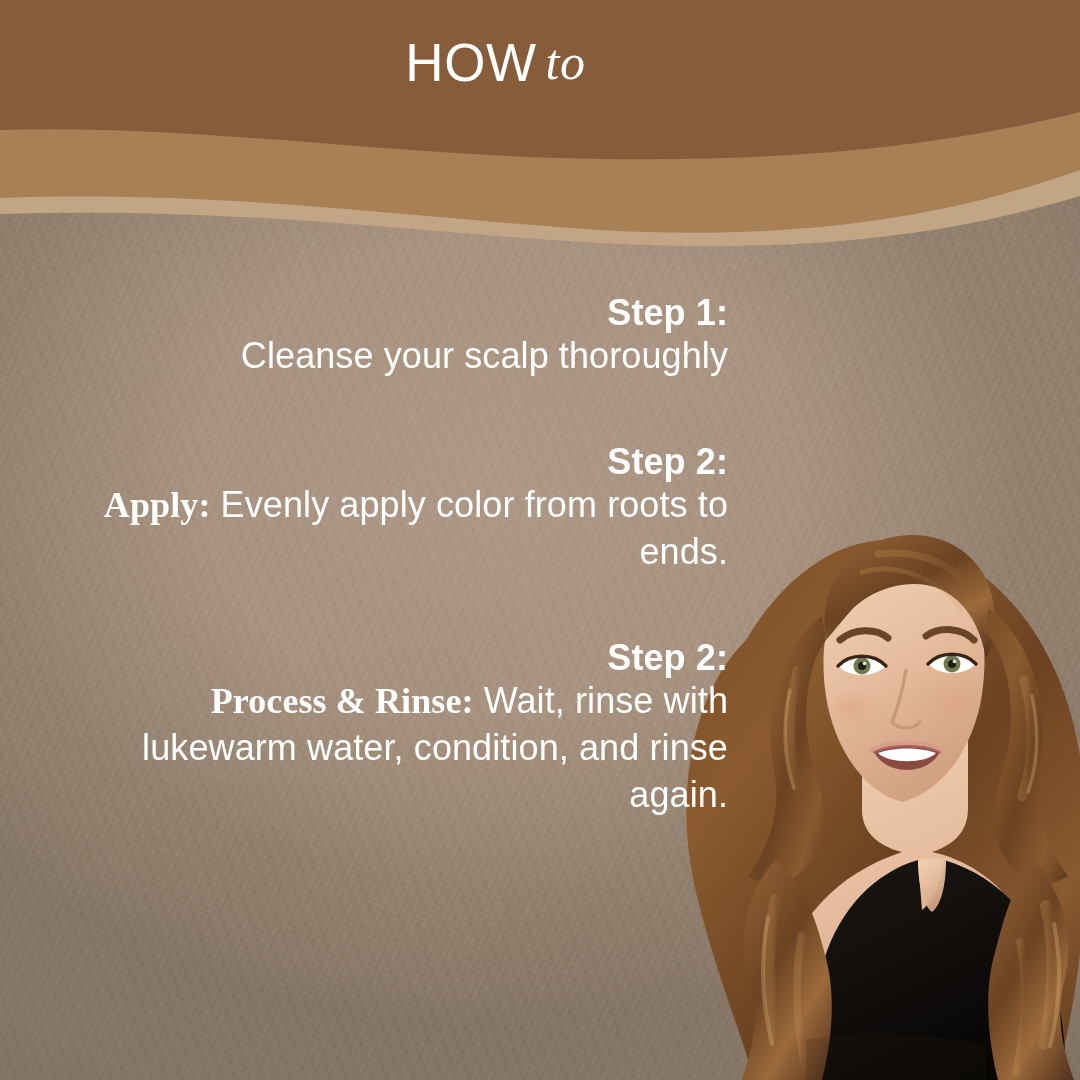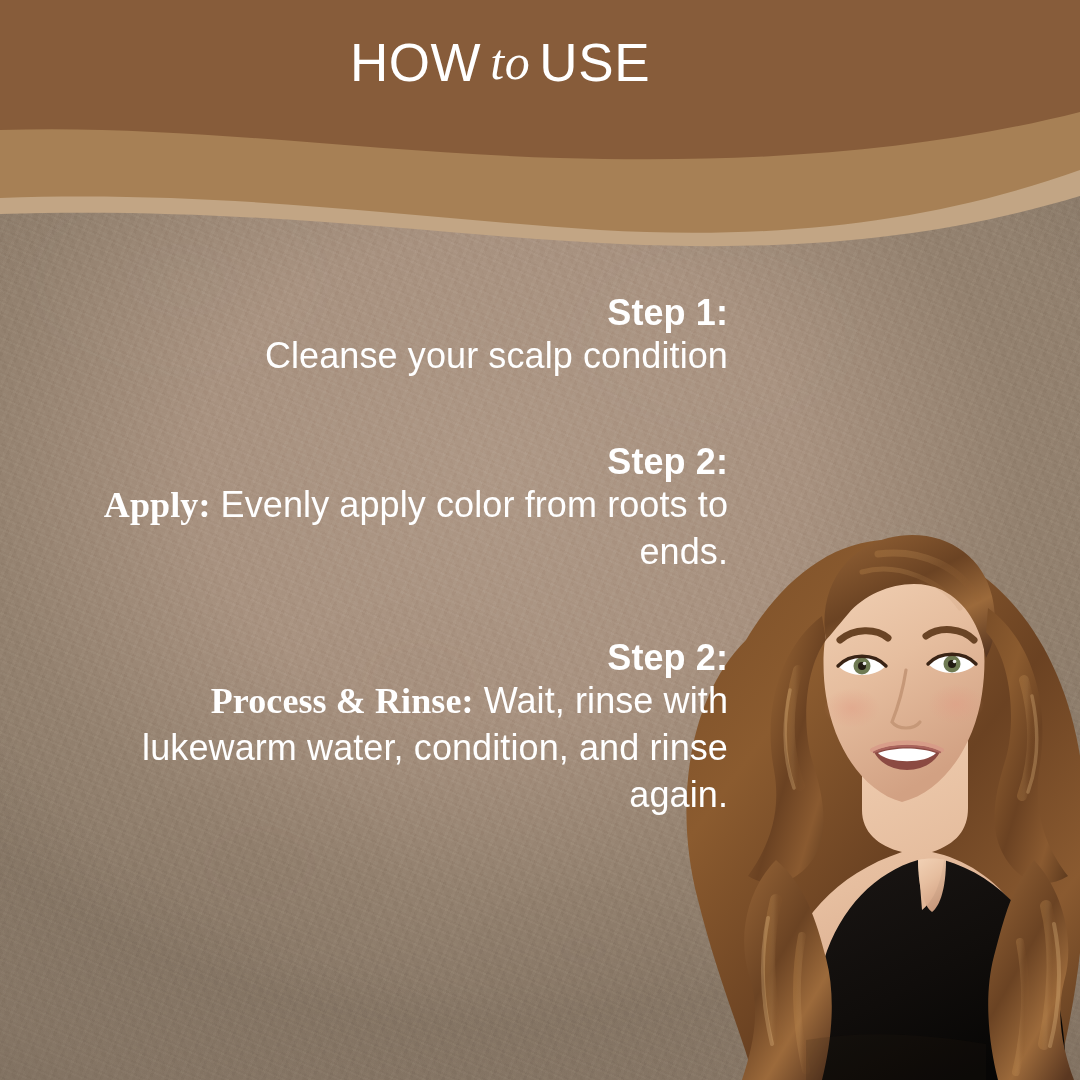--- a/index.html
+++ b/index.html
@@ -271,28 +271,27 @@
 
       <path d="M0 0 H1080 V112
                C 930 150, 760 164, 560 158
                C 360 152, 180 124, 0 130 Z" fill="#875C3A"></path>
     </svg>
   </div>
 
   <div class="header-title">
     <span class="tw">HOW</span>
     <span class="ti">to</span>
-    <span class="tw">USE</span>
   </div>
 
   <div class="steps">
 
     <div class="step-block">
       <div class="step-label">Step 1:</div>
-      <div class="step-body"><span>Cleanse your scalp condition</span></div>
+      <div class="step-body"><span>Cleanse your scalp thoroughly</span></div>
     </div>
 
     <div class="step-block">
       <div class="step-label">Step 2:</div>
       <div class="step-body"><span class="lead">Apply:</span><span> Evenly apply color from roots to ends.</span></div>
     </div>
 
     <div class="step-block">
       <div class="step-label">Step 2:</div>
       <div class="step-body"><span class="lead">Process &amp; Rinse:</span><span> Wait, rinse with lukewarm water, condition, and rinse again.</span></div>

